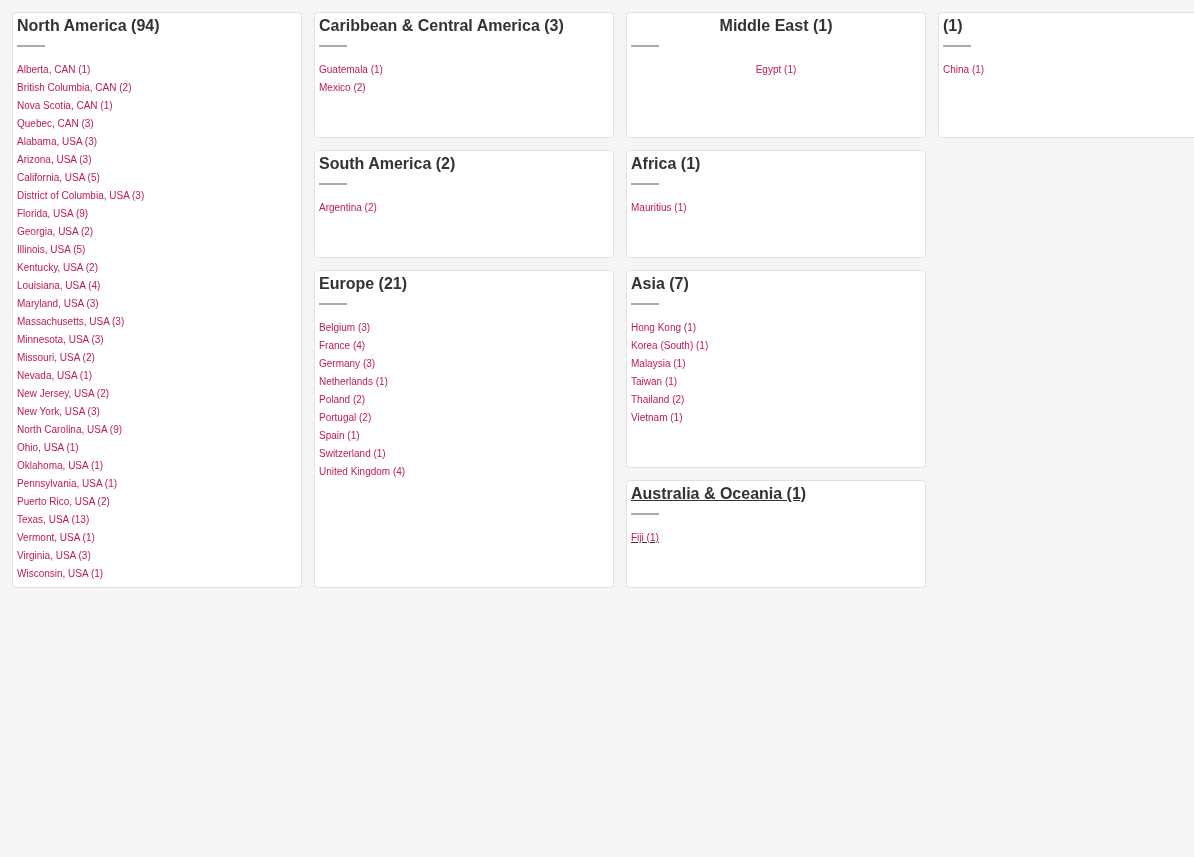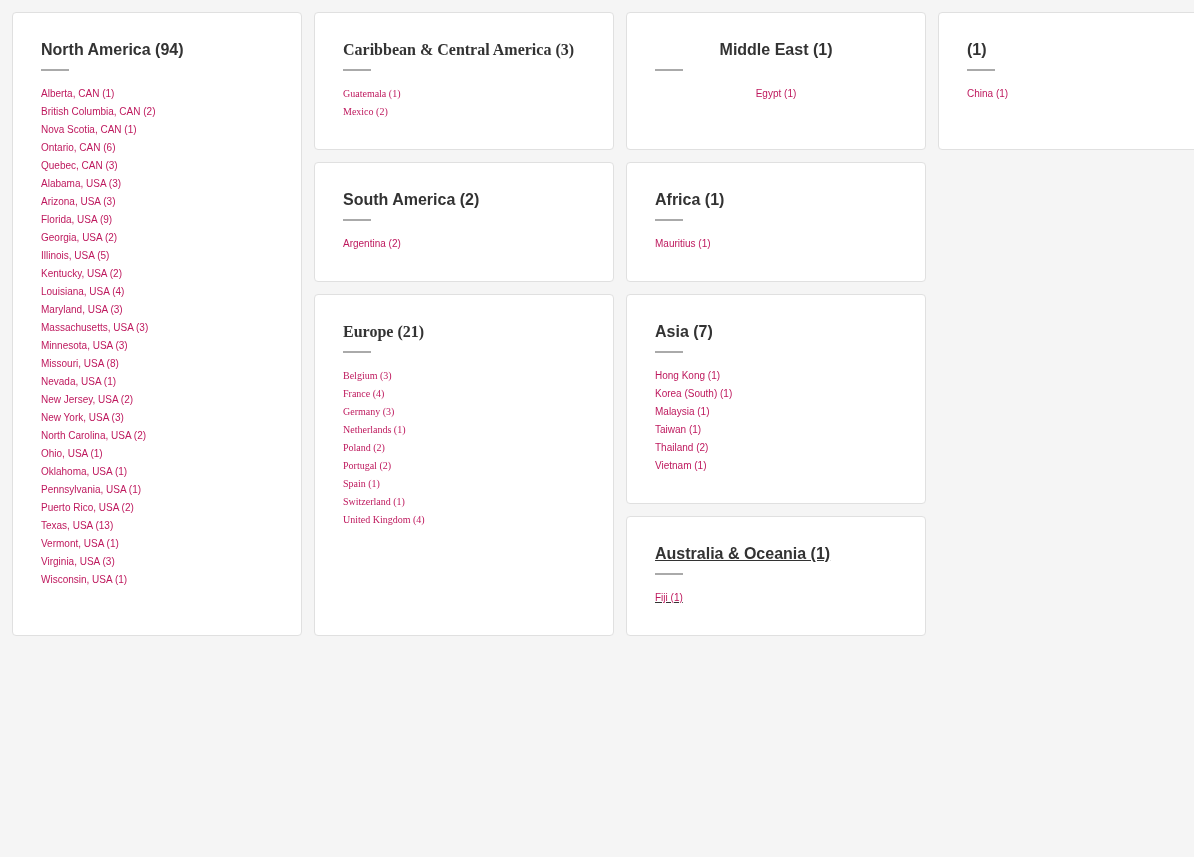--- a/index.html
+++ b/index.html
@@ -13,21 +13,21 @@
       display: grid;
       grid-template-columns: 290px 300px 300px 290px;
       gap: 12px;
       padding: 12px;
       max-width: 1194px;
     }
     .region-card {
       background: #fff;
       border: 1px solid #e0e0e0;
       border-radius: 4px;
-      padding: 28px;
+      padding: 4px;
     }
     .region-title {
       font-size: 16px;
       font-weight: 600;
       color: #333;
       margin-bottom: 10px;
     }
     .region-divider {
       width: 28px;
       height: 2px;
@@ -39,58 +39,59 @@
       color: #be185d;
       font-size: 10px;
       line-height: 1.8;
       cursor: pointer;
       text-decoration: none;
     }
     .col1 {
       grid-column: 1;
       grid-row: 1 / 5;
     }
-    .col2-row1 { grid-column: 2; grid-row: 1; font-family: Liberation Serif, serif; }
+    .col2-row1 { grid-column: 2; grid-row: 1; }
     .col2-row2 { grid-column: 2; grid-row: 2; }
-    .col2-row3 { grid-column: 2; grid-row: 3 / 5; font-family: Liberation Serif, serif; }
+    .col2-row3 { grid-column: 2; grid-row: 3 / 5; }
     .col3-row1 { grid-column: 3; grid-row: 1; text-align: center; }
     .col3-row2 { grid-column: 3; grid-row: 2; }
     .col3-row3 { grid-column: 3; grid-row: 3; }
     .col3-row4 { grid-column: 3; grid-row: 4; text-decoration: underline; }
     .col4-row1 { grid-column: 4; grid-row: 1; }
   </style>
 </head>
 <body>
 
 <div class="page-container">
 
   <div class="region-card col1">
     <div class="region-title">North America (94)</div>
     <div class="region-divider"></div>
     <div>
       <a class="region-item">Alberta, CAN (1)</a>
       <a class="region-item">British Columbia, CAN (2)</a>
       <a class="region-item">Nova Scotia, CAN (1)</a>
-      <a class="region-item">Ontario, CAN (6)</a>
       <a class="region-item">Quebec, CAN (3)</a>
       <a class="region-item">Alabama, USA (3)</a>
       <a class="region-item">Arizona, USA (3)</a>
+      <a class="region-item">California, USA (5)</a>
+      <a class="region-item">District of Columbia, USA (3)</a>
       <a class="region-item">Florida, USA (9)</a>
       <a class="region-item">Georgia, USA (2)</a>
       <a class="region-item">Illinois, USA (5)</a>
       <a class="region-item">Kentucky, USA (2)</a>
       <a class="region-item">Louisiana, USA (4)</a>
       <a class="region-item">Maryland, USA (3)</a>
       <a class="region-item">Massachusetts, USA (3)</a>
       <a class="region-item">Minnesota, USA (3)</a>
-      <a class="region-item">Missouri, USA (8)</a>
+      <a class="region-item">Missouri, USA (2)</a>
       <a class="region-item">Nevada, USA (1)</a>
       <a class="region-item">New Jersey, USA (2)</a>
       <a class="region-item">New York, USA (3)</a>
-      <a class="region-item">North Carolina, USA (2)</a>
+      <a class="region-item">North Carolina, USA (9)</a>
       <a class="region-item">Ohio, USA (1)</a>
       <a class="region-item">Oklahoma, USA (1)</a>
       <a class="region-item">Pennsylvania, USA (1)</a>
       <a class="region-item">Puerto Rico, USA (2)</a>
       <a class="region-item">Texas, USA (13)</a>
       <a class="region-item">Vermont, USA (1)</a>
       <a class="region-item">Virginia, USA (3)</a>
       <a class="region-item">Wisconsin, USA (1)</a>
     </div>
   </div>

